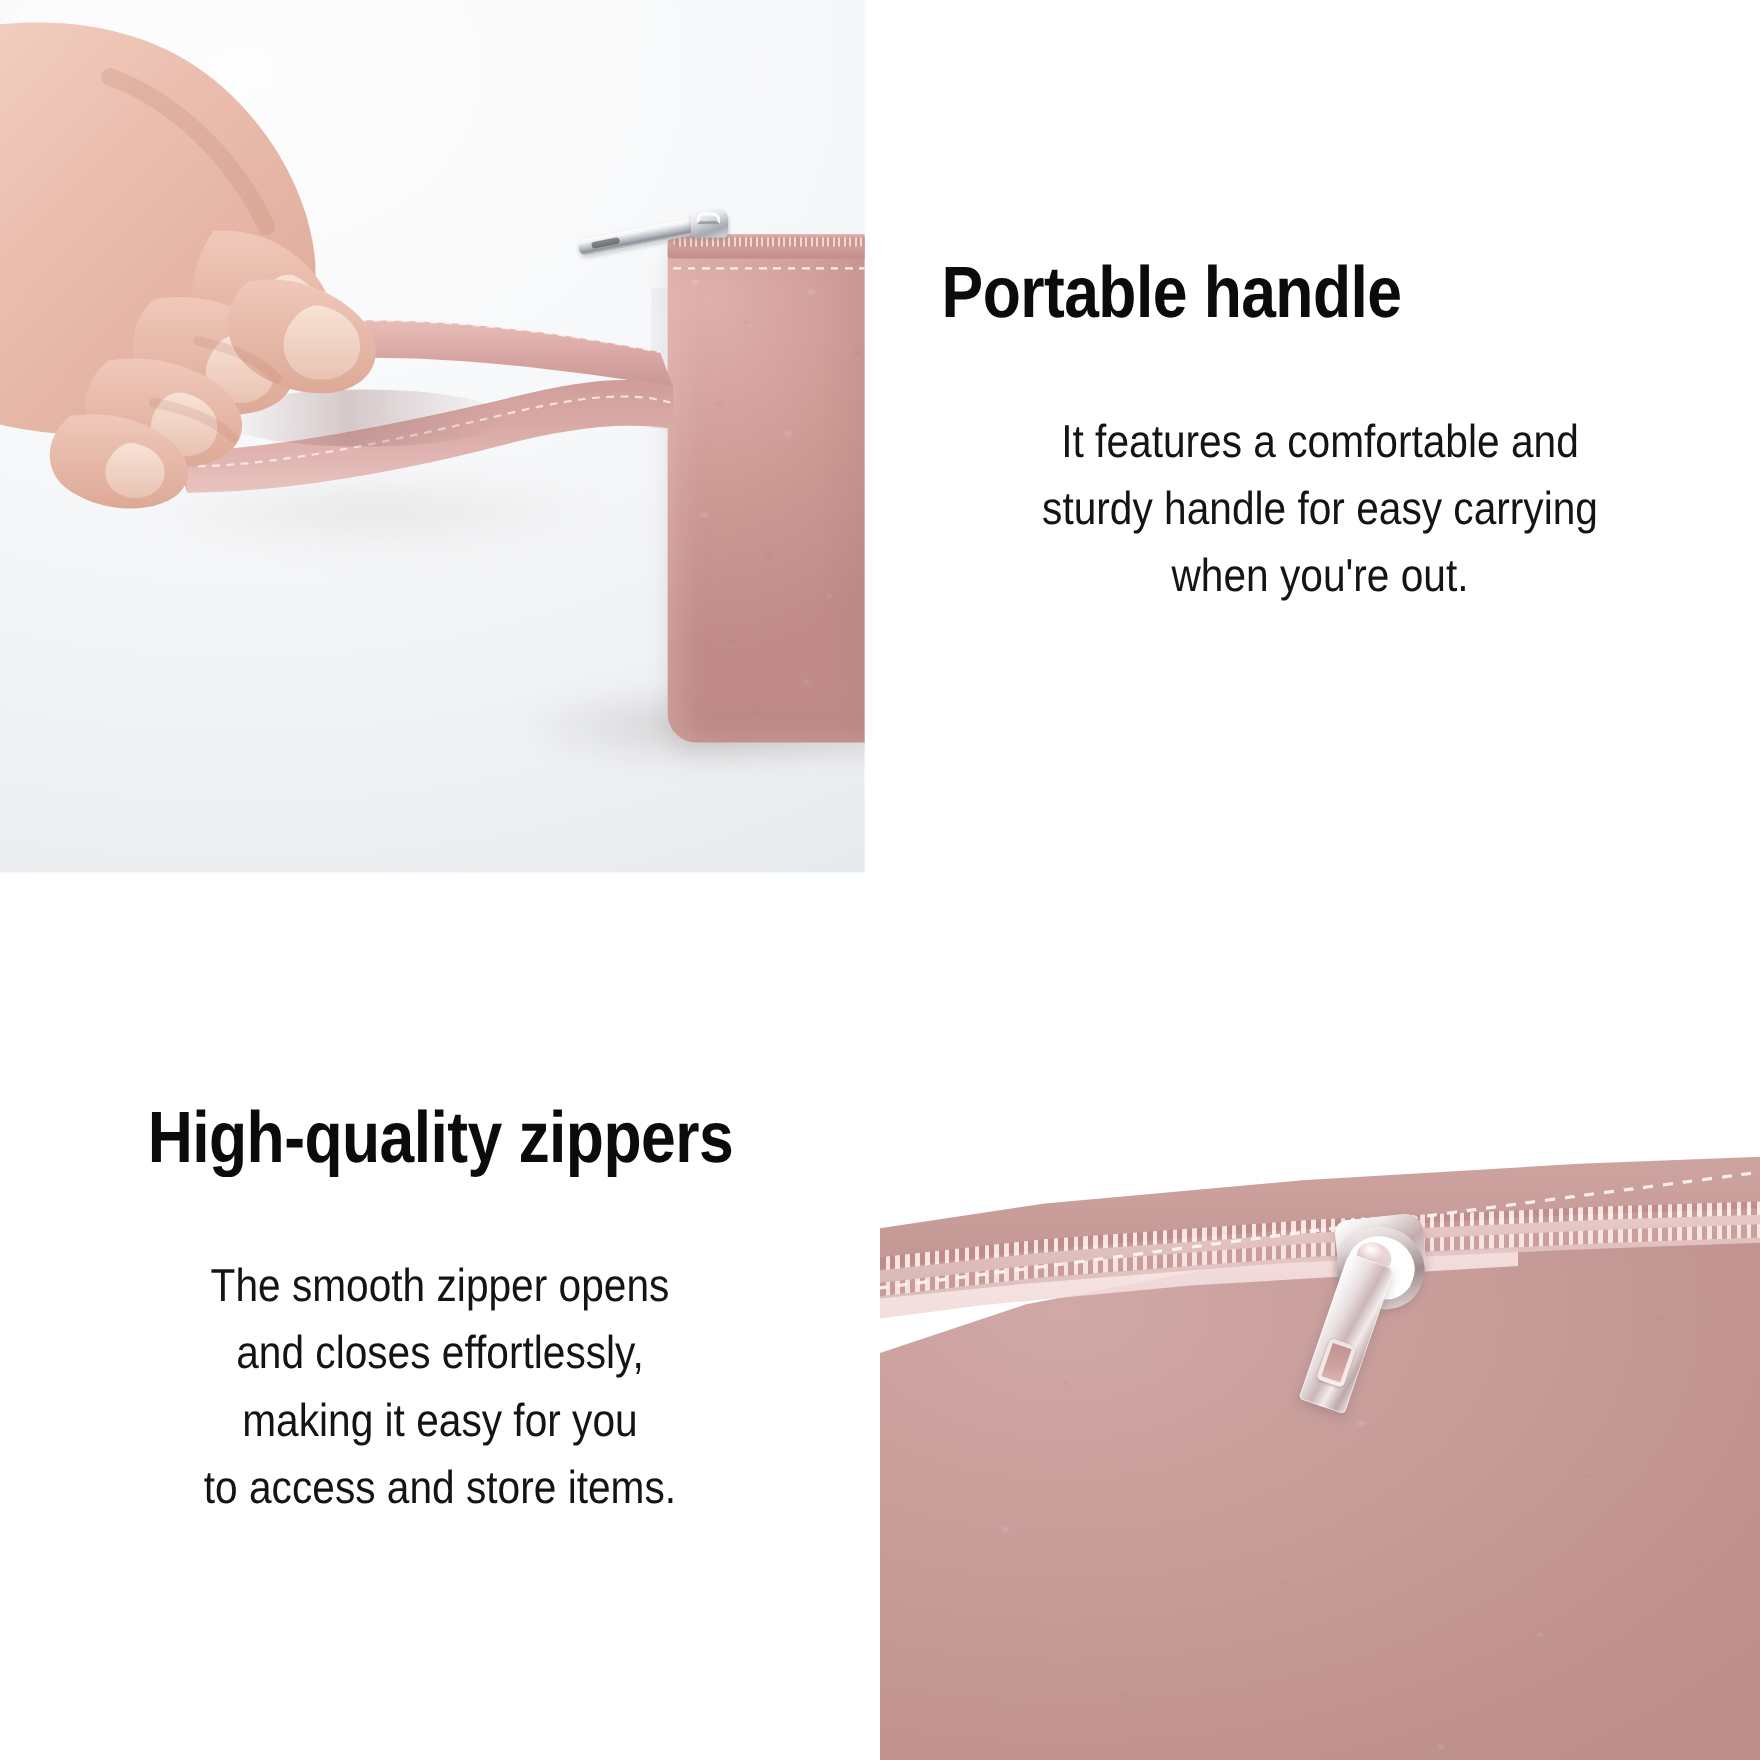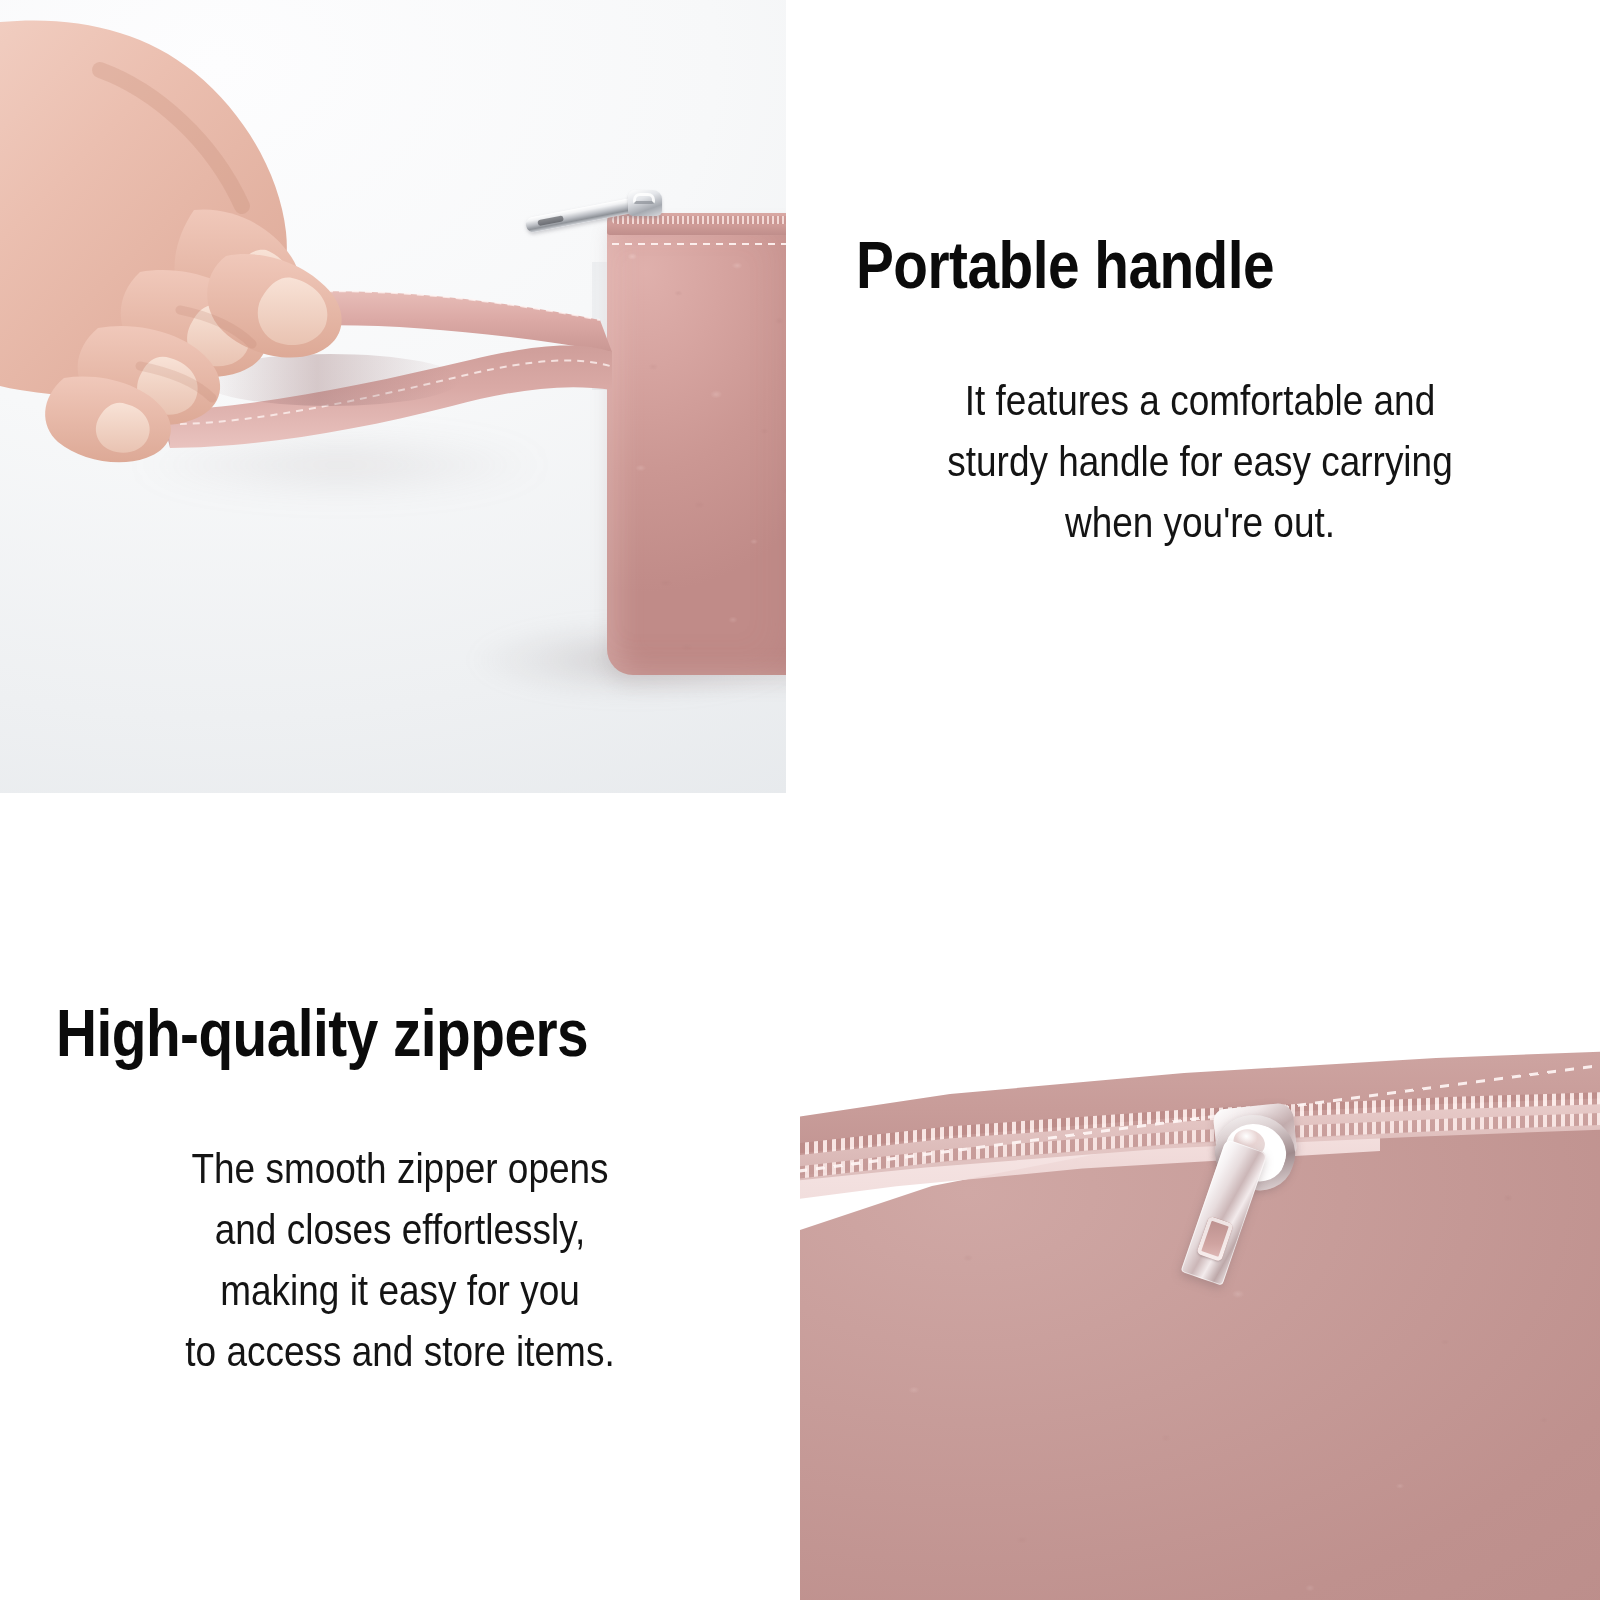--- a/index.html
+++ b/index.html
@@ -389,21 +389,21 @@
 
   <div class="text-panel" id="text-handle" style="left:800px; top:232px; width:800px; height:420px; ">
     <h2 class="feature-heading">Portable handle</h2>
     <div class="feature-body" style="margin-top:72px; text-align:center;">
       <span class="ln">It features a comfortable and</span>
       <span class="ln">sturdy handle for easy carrying</span>
       <span class="ln">when you're out.</span>
     </div>
   </div>
 
-  <div class="text-panel" id="text-zippers" style="left:0px; top:1000px; width:800px; height:440px; ">
+  <div class="text-panel" id="text-zippers" style="left:0px; top:1000px; width:800px; height:440px; align-items:center;">
     <h2 class="feature-heading">High-quality zippers</h2>
     <div class="feature-body" style="margin-top:72px; text-align:center;">
       <span class="ln">The smooth zipper opens</span>
       <span class="ln">and closes effortlessly,</span>
       <span class="ln">making it easy for you</span>
       <span class="ln">to access and store items.</span>
     </div>
   </div>
 
   <div class="photo-panel" id="photo-zipper">

